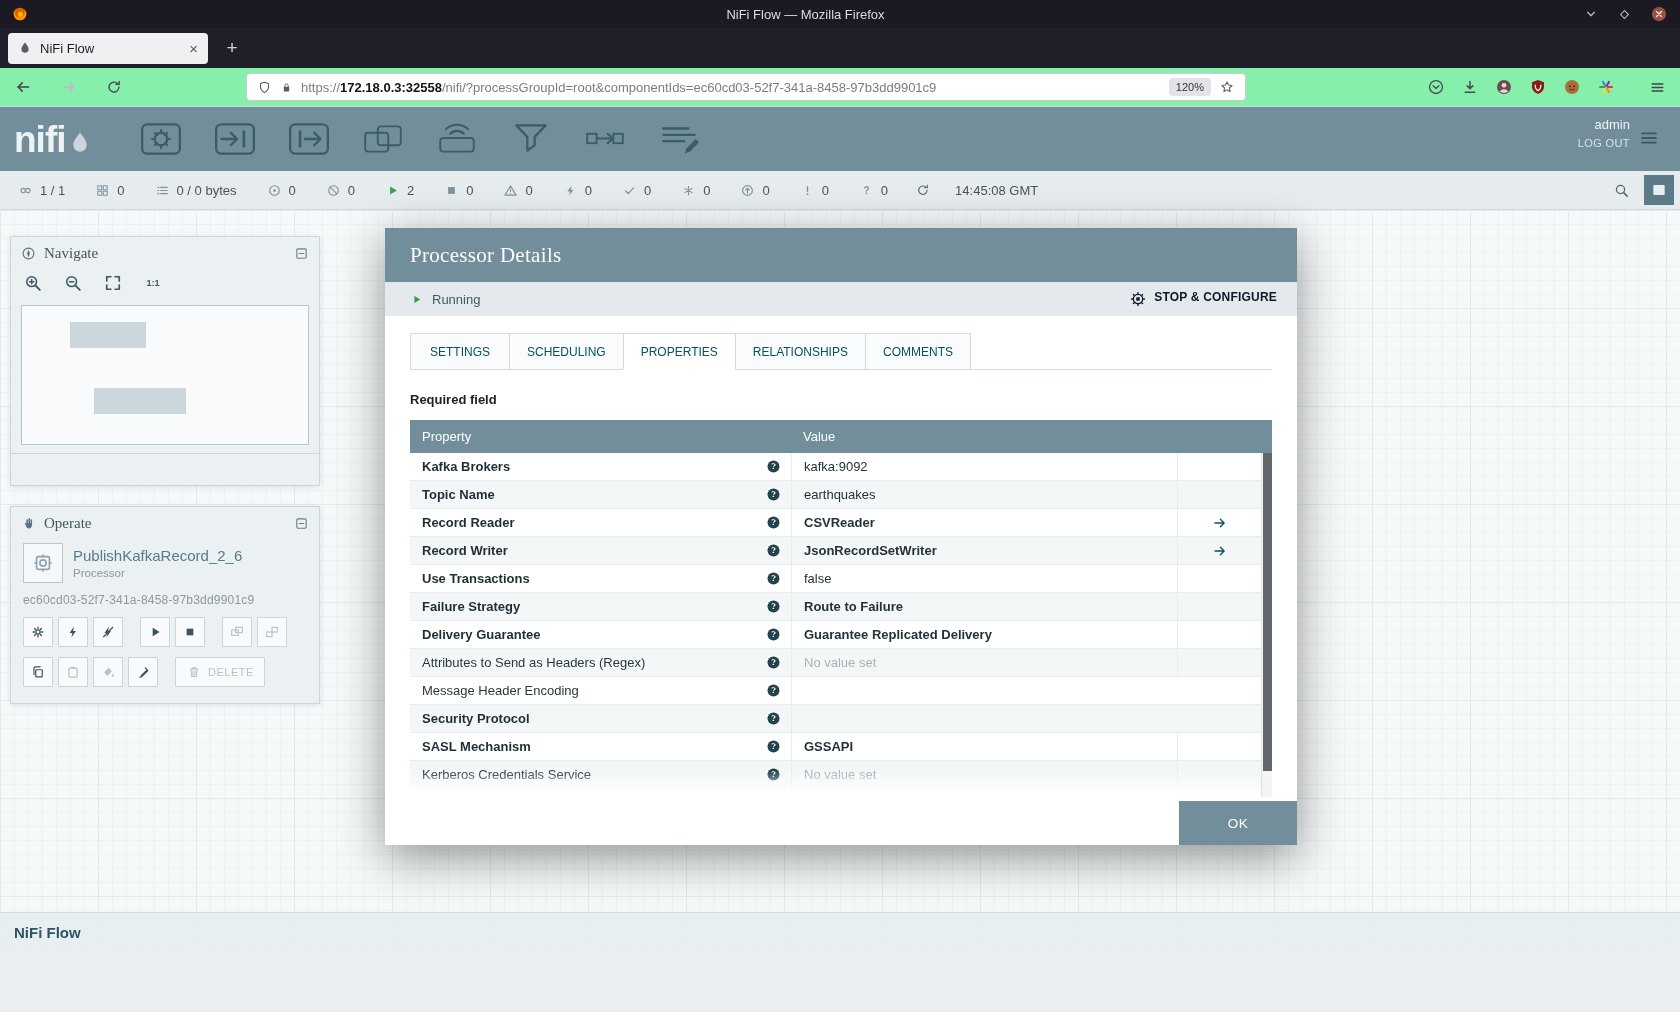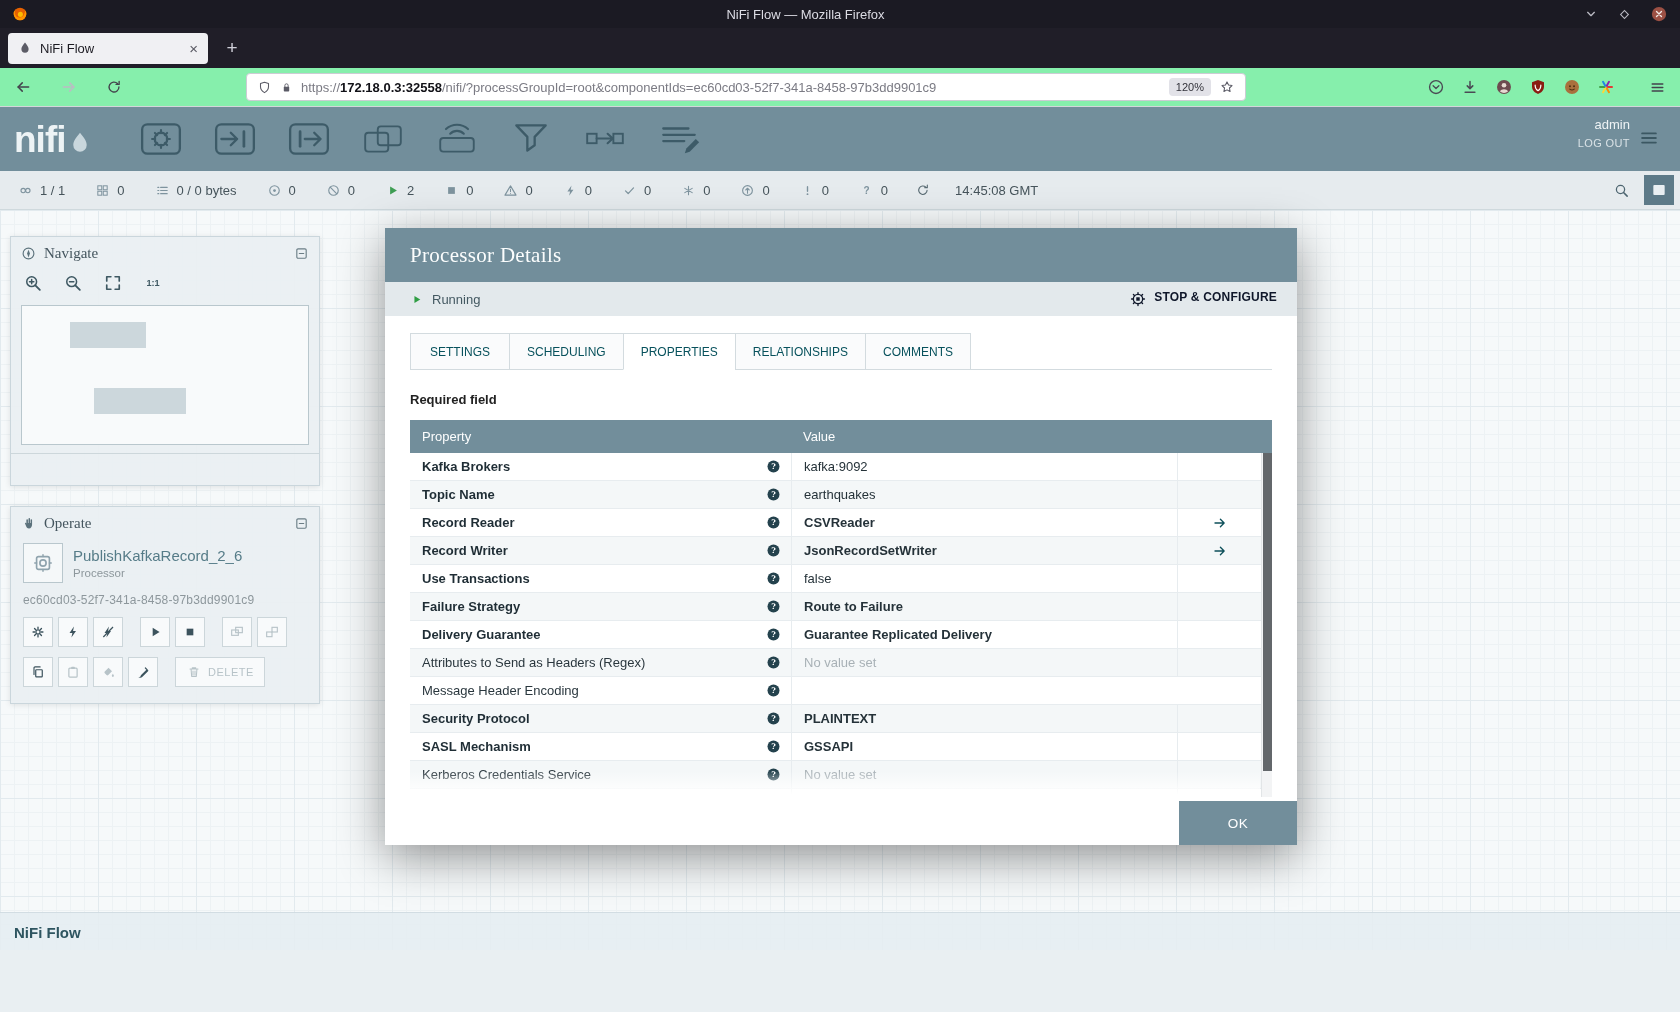--- a/index.html
+++ b/index.html
@@ -860,21 +860,20 @@
             <div class="row alt">
               <div class="cell-p req">
                 <span>Security Protocol</span>
                 <span class="help ic i15">
                   <svg viewBox="0 0 24 24" xmlns="http://www.w3.org/2000/svg">
                     <circle cx="12" cy="12" r="9.6" fill="currentColor"></circle>
                     <text x="12" y="16.4" text-anchor="middle" font-size="12.5" font-weight="bold" fill="#fff" font-family="DejaVu Serif,serif">?</text>
                   </svg>
                 </span>
               </div>
-              <div class="cell-v emph">PLAINTEXT</div>
               <div class="cell-g"></div>
             </div>
             <div class="row">
               <div class="cell-p req">
                 <span>SASL Mechanism</span>
                 <span class="help ic i15">
                   <svg viewBox="0 0 24 24" xmlns="http://www.w3.org/2000/svg">
                     <circle cx="12" cy="12" r="9.6" fill="currentColor"></circle>
                     <text x="12" y="16.4" text-anchor="middle" font-size="12.5" font-weight="bold" fill="#fff" font-family="DejaVu Serif,serif">?</text>
                   </svg>

